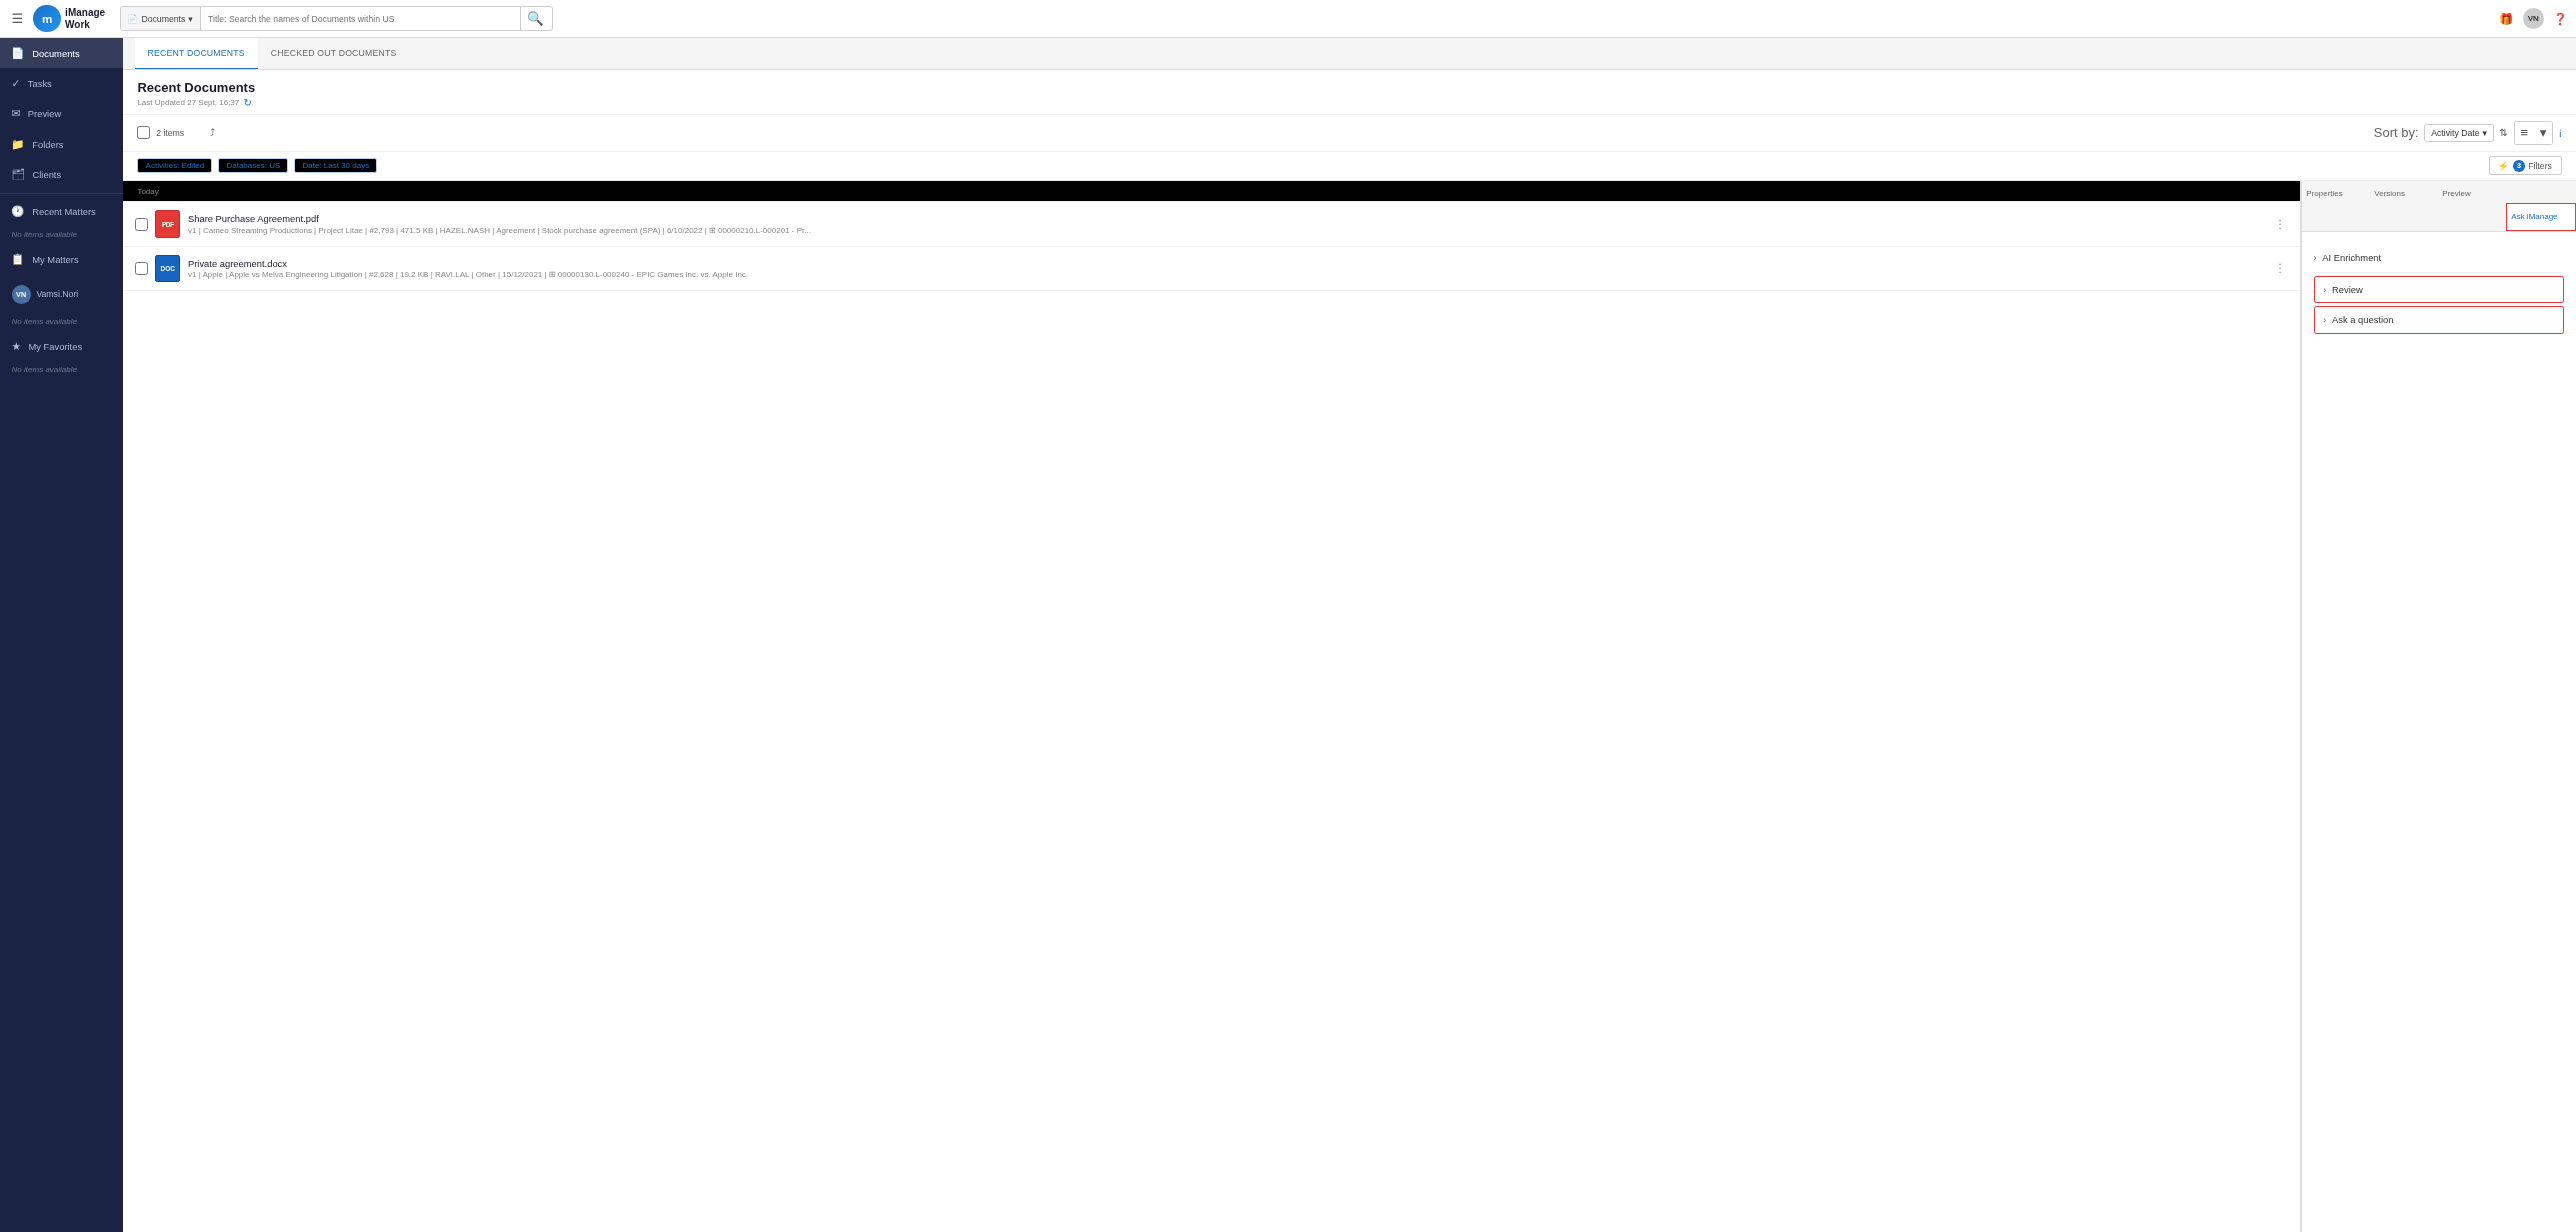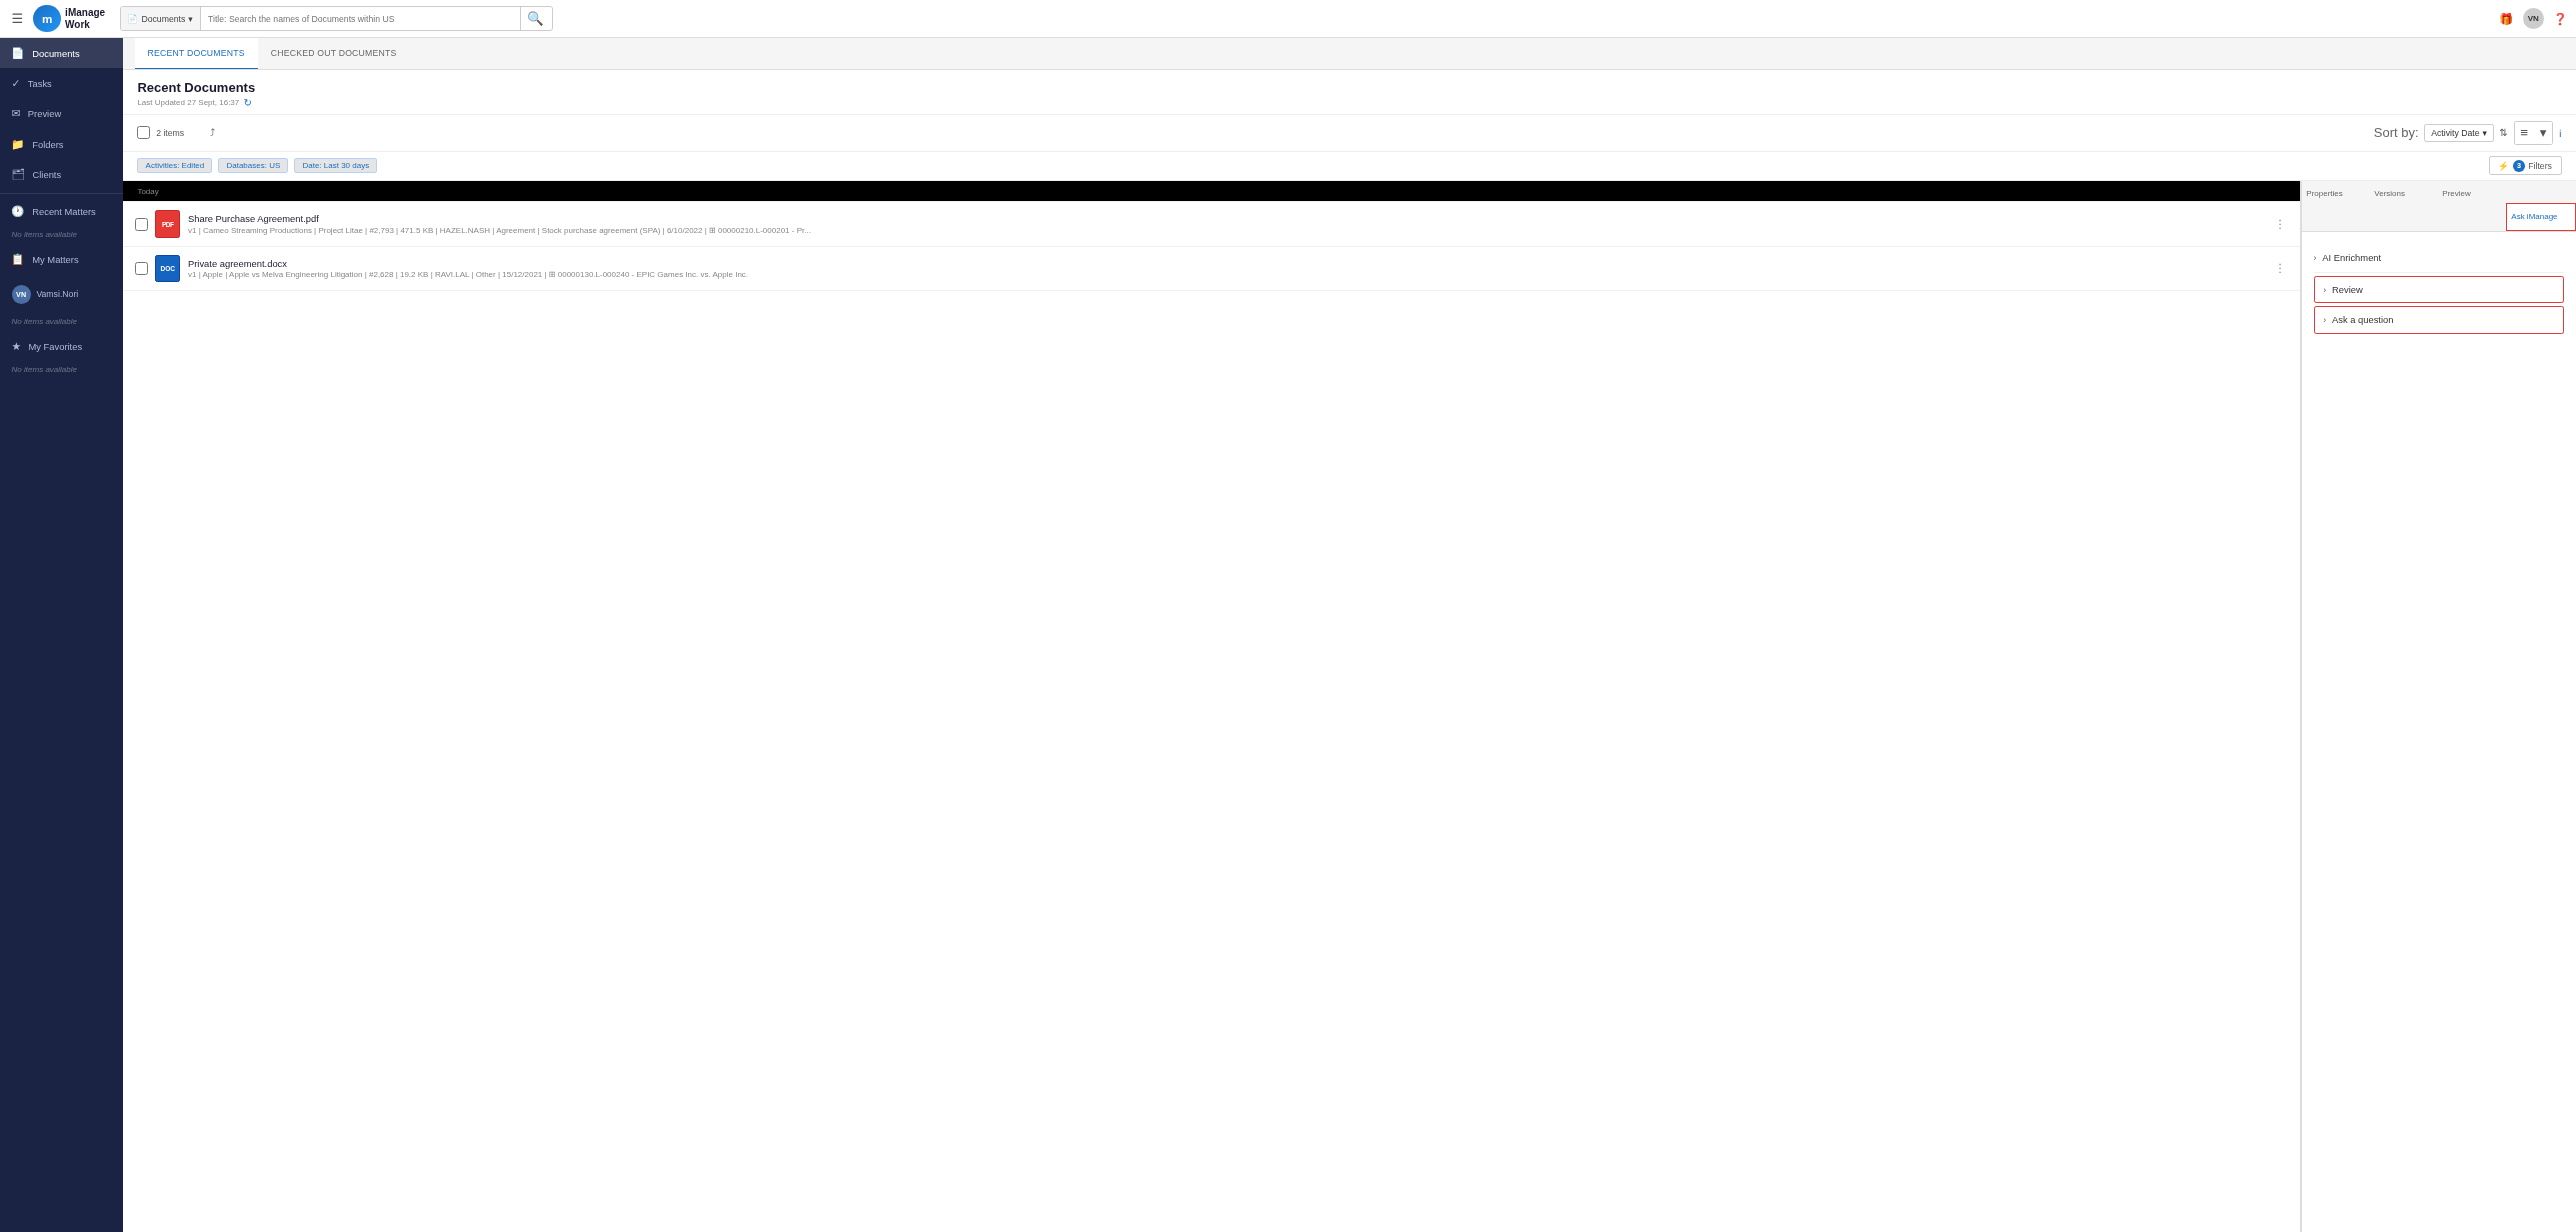--- a/index.html
+++ b/index.html
@@ -59,21 +59,21 @@
     .toolbar-right { margin-left: auto; display: flex; align-items: center; gap: 5.8px; }
     .sort-label { font-size: 13px; color: #666; }
     .sort-select { display: flex; align-items: center; gap: 2.9px; border: 0.7px solid #ccc; border-radius: 2.2px; padding: 2.9px 5.8px; cursor: pointer; font-size: 8.7px; background: #fff; color: #333; }
     .filter-sort-btn { background: none; border: none; cursor: pointer; color: #555; font-size: 10px; }
     .view-toggle { display: flex; align-items: center; border: 0.7px solid #ccc; border-radius: 2.2px; overflow: hidden; }
     .view-btn { background: #fff; border: none; padding: 3.6px 5.8px; cursor: pointer; color: #555; }
     .info-btn { background: none; border: none; cursor: pointer; color: #1a6fc4; font-size: 10px; }
 
     
     .filter-chips { display: flex; align-items: center; padding: 4.3px 14.4px; gap: 5.8px; border-bottom: 0.7px solid #eee; flex-shrink: 0; flex-wrap: wrap; }
-    .chip { display: inline-flex; align-items: center; background: #e5e5e5; border: 0.7px solid #b8d0f8; border-radius: 2.2px; padding: 2.2px 7.2px; font-size: 8px; color: #1a6fc4; cursor: pointer; }
+    .chip { display: inline-flex; align-items: center; background: #000000; border: 0.7px solid #b8d0f8; border-radius: 2.2px; padding: 2.2px 7.2px; font-size: 8px; color: #1a6fc4; cursor: pointer; }
     .filters-btn { margin-left: auto; display: flex; align-items: center; gap: 3.6px; padding: 2.9px 8.7px; border: 0.7px solid #ccc; border-radius: 2.2px; background: #fff; cursor: pointer; font-size: 8.7px; color: #555; }
     .filter-badge { background: #1a6fc4; color: #fff; border-radius: 50%; width: 11.6px; height: 11.6px; display: inline-flex; align-items: center; justify-content: center; font-size: 7.2px; font-weight: 600; }
 
     
     .doc-list { flex: 1; overflow-y: auto; }
     .doc-section-header { padding: 5.8px 14.4px; font-size: 8px; color: #888; font-weight: 500; border-bottom: 0.7px solid #f0f0f0; background: #000000; }
     .doc-row { display: flex; align-items: center; padding: 7.2px 11.6px; border-bottom: 0.7px solid #f0f0f0; cursor: pointer; gap: 7.2px; }
     .doc-checkbox { cursor: pointer; flex-shrink: 0; }
     .doc-icon { width: 26px; height: 29px; display: flex; align-items: center; justify-content: center; flex-shrink: 0; }
     .pdf-icon { background: #e53935; color: #fff; border-radius: 2.2px; width: 24.6px; height: 27.5px; display: flex; align-items: center; justify-content: center; font-size: 6.5px; font-weight: 700; letter-spacing: -0.4px; border: 0.7px solid #c62828; }

